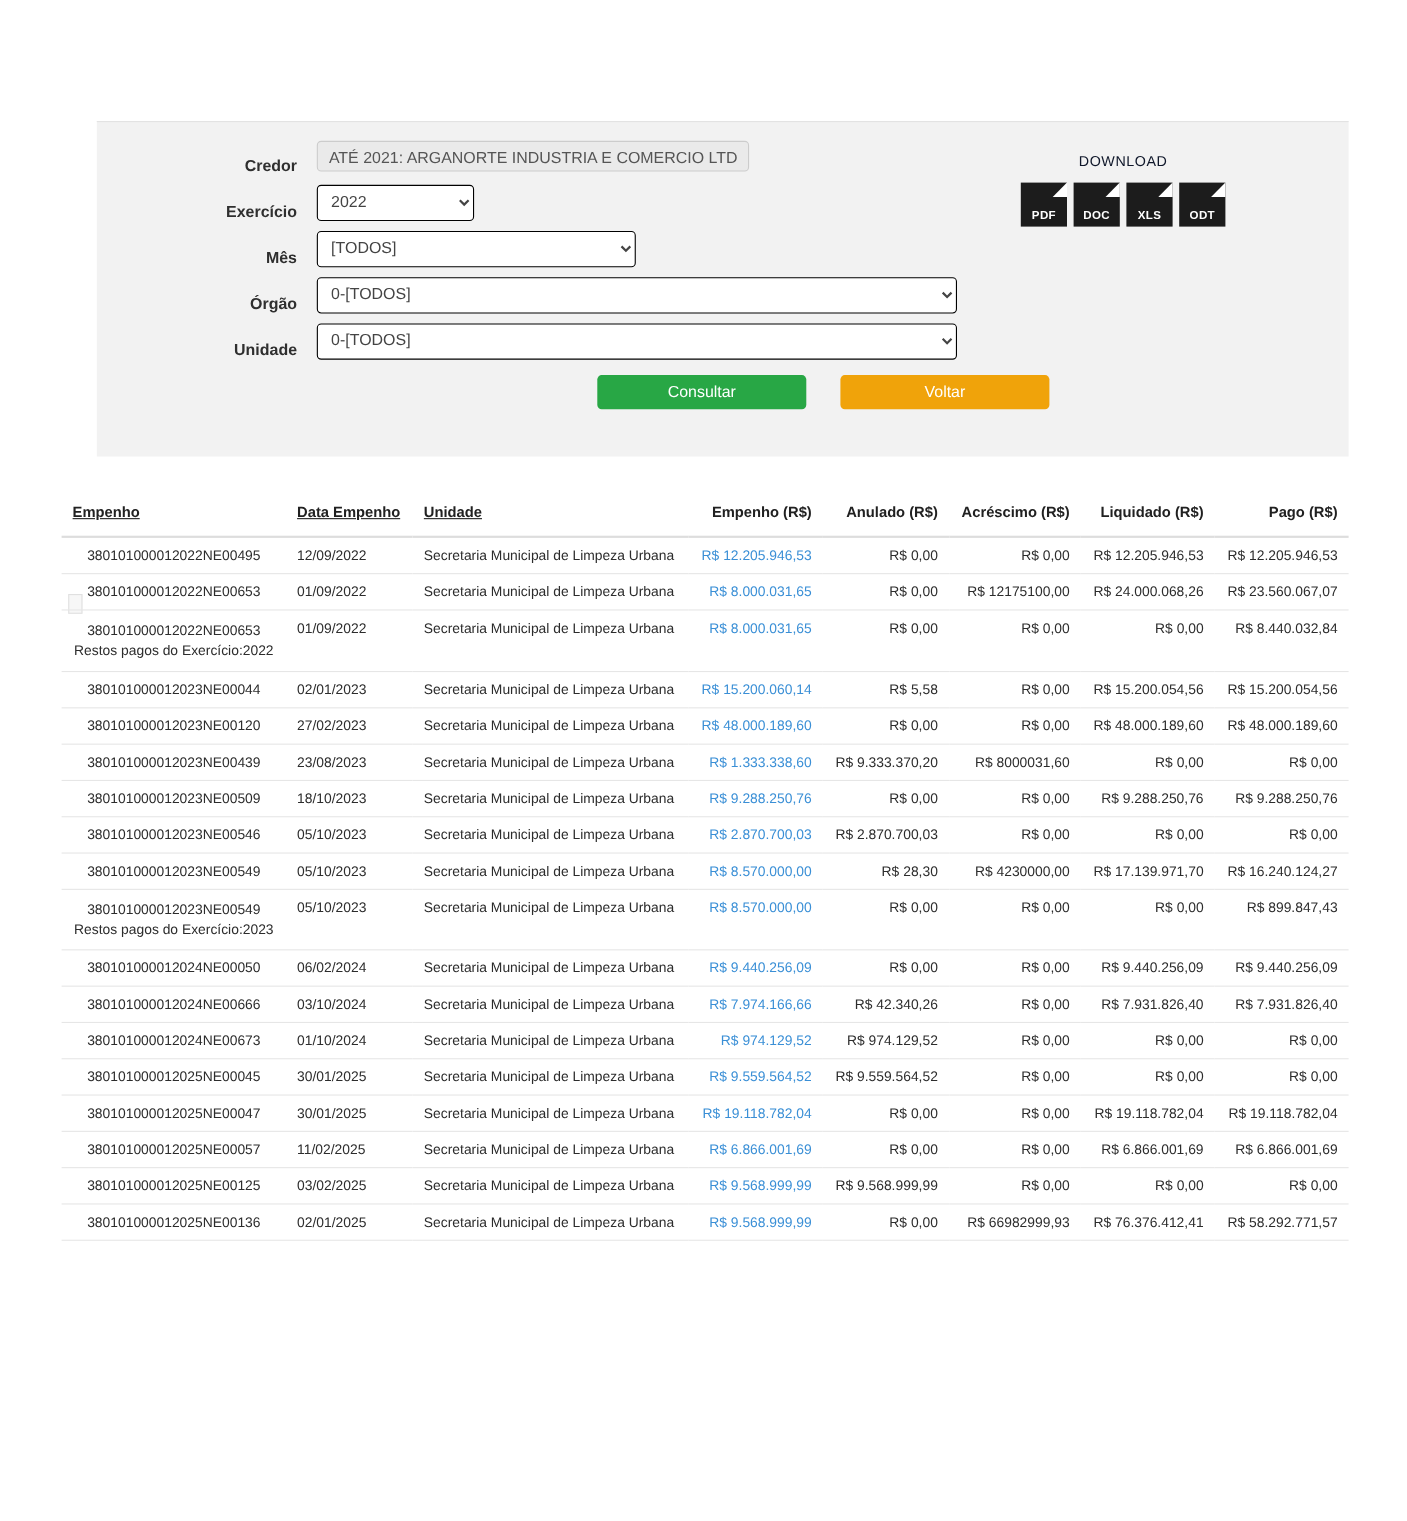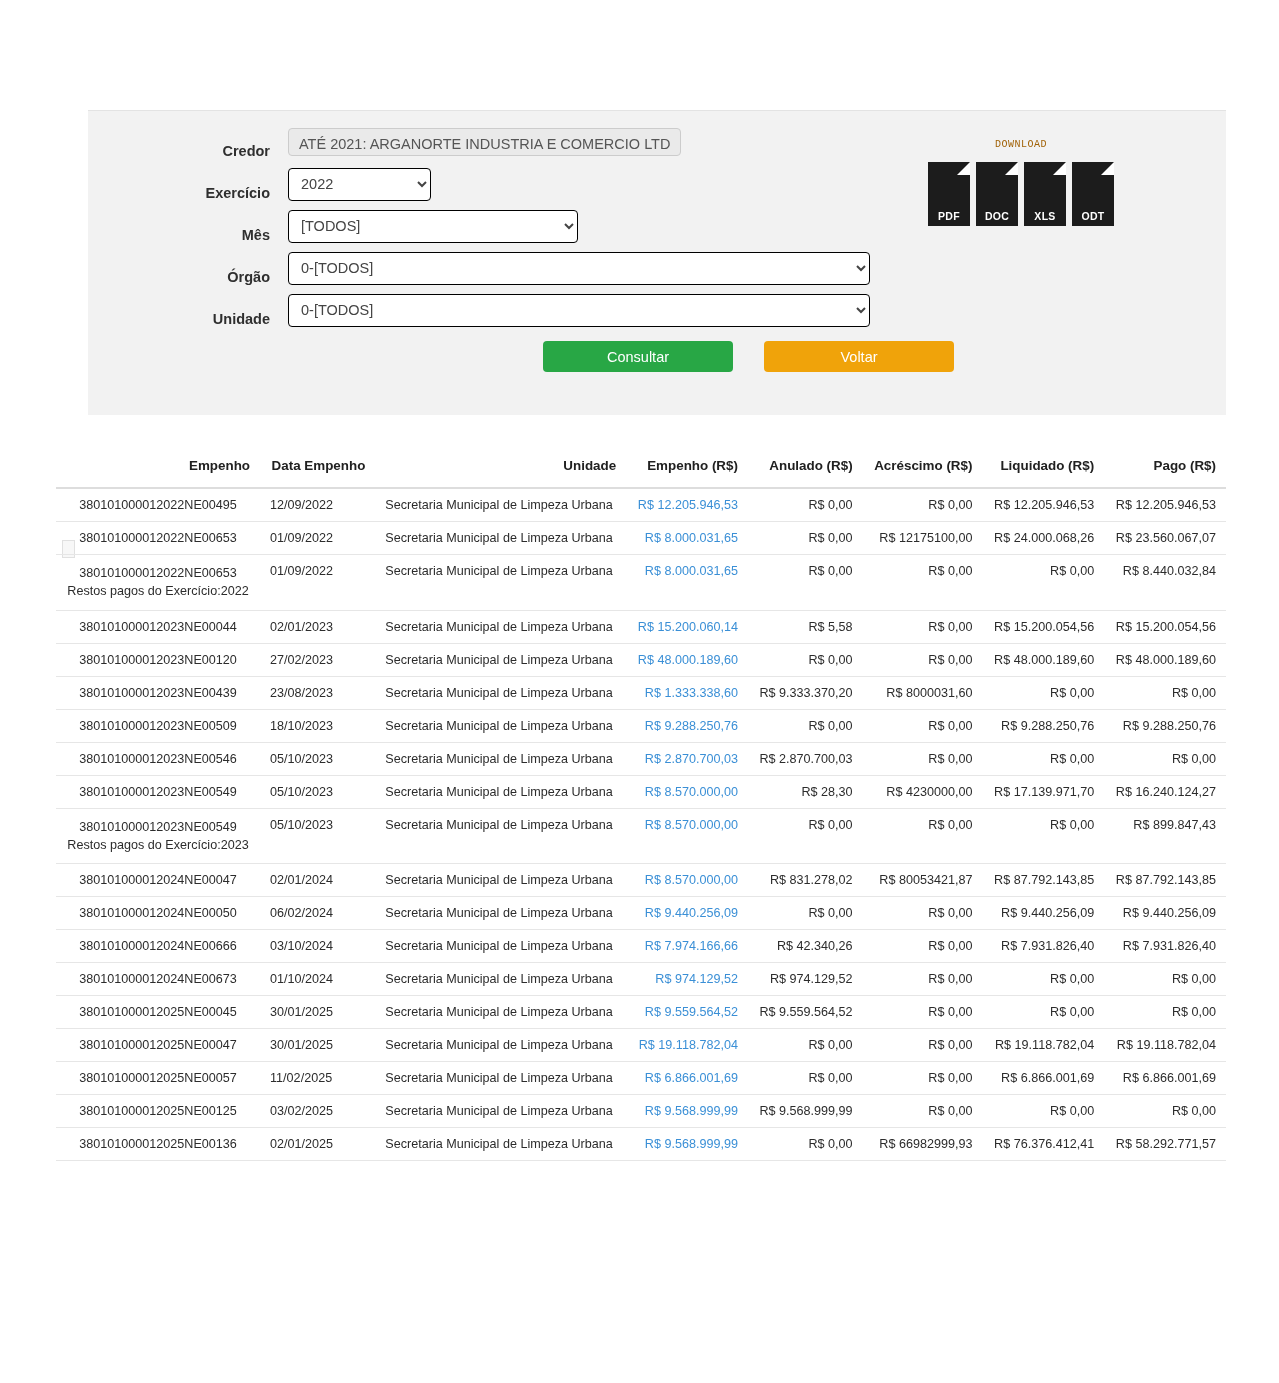--- a/index.html
+++ b/index.html
@@ -86,35 +86,34 @@
 
   
   .download-block {
     position: absolute;
     right: 80px;
     top: 28px;
     width: 250px;
     text-align: center;
   }
   .download-title {
-    font-size: 10px;
-    color: #a16207;
+    font-size: 13px;
+    color: #0f172a;
     letter-spacing: 0.5px;
     margin-bottom: 12px;
-    font-family: Liberation Mono, monospace;
   }
   .doc-icons {
     display: flex;
     justify-content: center;
     gap: 6px;
   }
   .doc-icon {
     position: relative;
     width: 42px;
-    height: 64px;
+    height: 40px;
     background: #1c1c1c;
     cursor: pointer;
   }
   .doc-icon::before {
     content: "";
     position: absolute;
     top: 0; right: 0;
     border-width: 0 0 13px 13px;
     border-style: solid;
     border-color: transparent transparent #ffffff transparent;
@@ -147,21 +146,21 @@
   table.data thead th {
     background: #ffffff;
     font-size: 13.4px;
     font-weight: bold;
     color: #212121;
     padding: 14px 10px;
     border-bottom: 2px solid #dddddd;
     white-space: nowrap;
   }
   table.data thead th.num { text-align: right; }
-  table.data thead th.lft { text-align: right; }
+  table.data thead th.lft { text-align: left; text-decoration: underline; }
   table.data tbody td {
     padding: 9px 10px;
     border-bottom: 1px solid #e6e6e6;
     vertical-align: top;
   }
   td.num { text-align: right; white-space: nowrap; }
   td.emp-val { text-align: right; color: #3a8fd6; white-space: nowrap; }
   td.c-emp { text-align: center; }
   td.c-date { text-align: left; }
   td.c-unid { text-align: left; }
@@ -352,30 +351,20 @@
           <td class="c-emp two-line">380101000012023NE00549<br>Restos pagos do Exercício:2023</td>
           <td class="c-date">05/10/2023</td>
           <td class="c-unid">Secretaria Municipal de Limpeza Urbana</td>
           <td class="emp-val">R$ 8.570.000,00</td>
           <td class="num">R$ 0,00</td>
           <td class="num">R$ 0,00</td>
           <td class="num">R$ 0,00</td>
           <td class="num">R$ 899.847,43</td>
         </tr>
         <tr>
-          <td class="c-emp">380101000012024NE00047</td>
-          <td class="c-date">02/01/2024</td>
-          <td class="c-unid">Secretaria Municipal de Limpeza Urbana</td>
-          <td class="emp-val">R$ 8.570.000,00</td>
-          <td class="num">R$ 831.278,02</td>
-          <td class="num">R$ 80053421,87</td>
-          <td class="num">R$ 87.792.143,85</td>
-          <td class="num">R$ 87.792.143,85</td>
-        </tr>
-        <tr>
           <td class="c-emp">380101000012024NE00050</td>
           <td class="c-date">06/02/2024</td>
           <td class="c-unid">Secretaria Municipal de Limpeza Urbana</td>
           <td class="emp-val">R$ 9.440.256,09</td>
           <td class="num">R$ 0,00</td>
           <td class="num">R$ 0,00</td>
           <td class="num">R$ 9.440.256,09</td>
           <td class="num">R$ 9.440.256,09</td>
         </tr>
         <tr>

